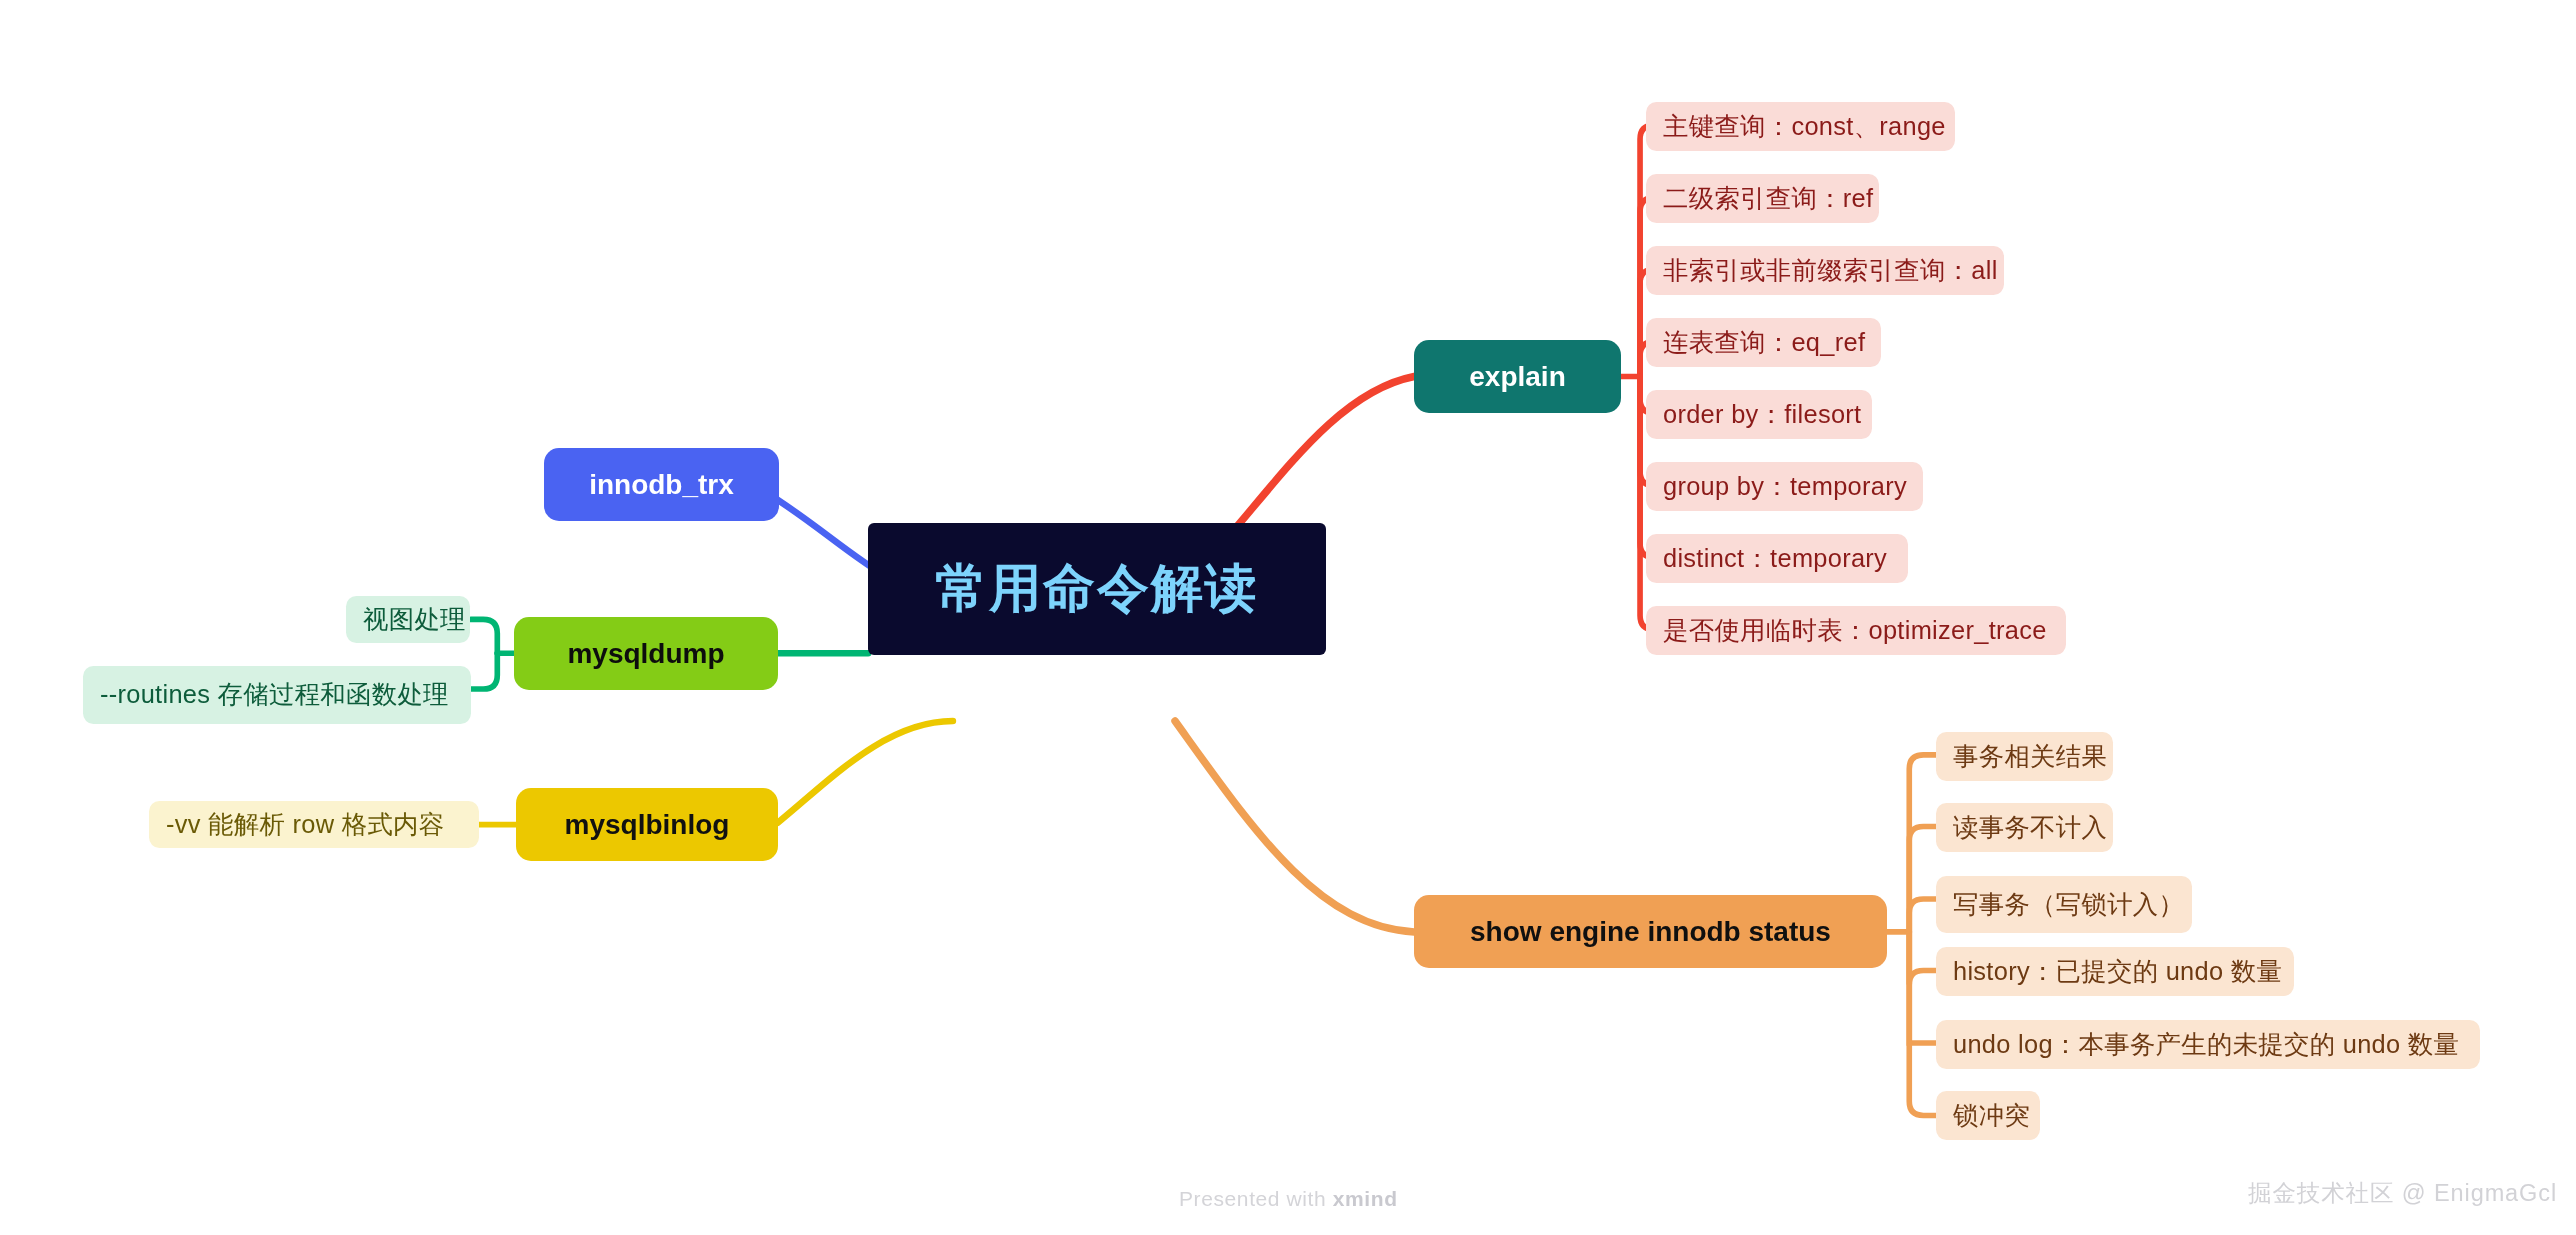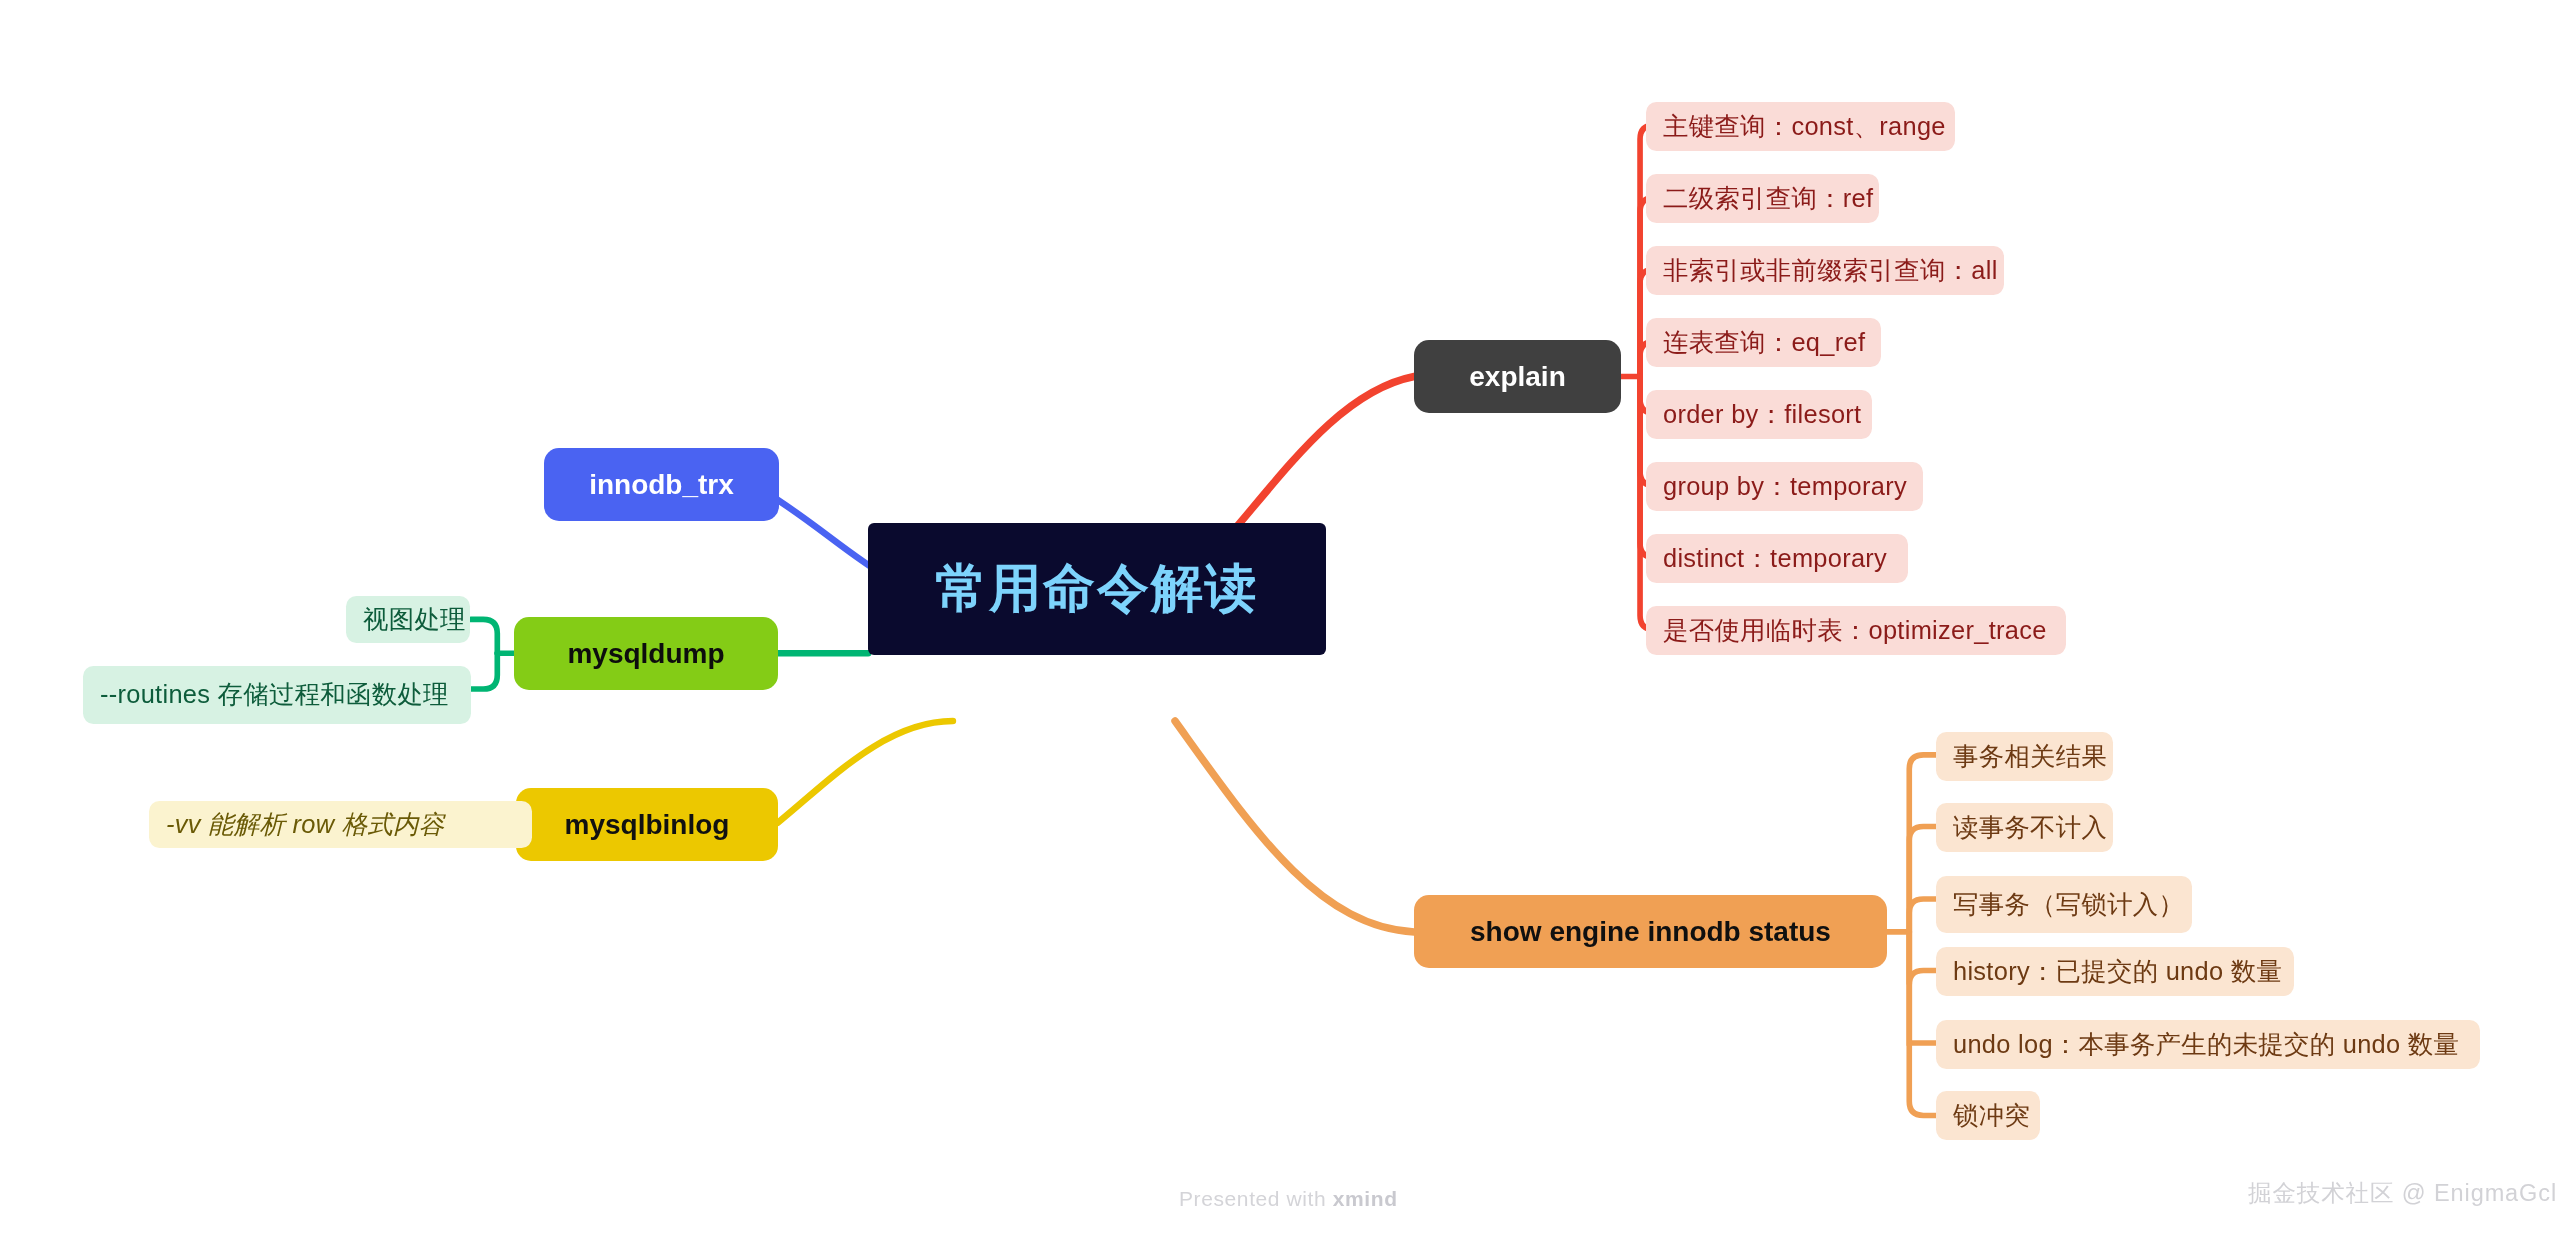--- a/index.html
+++ b/index.html
@@ -50,21 +50,21 @@
   .branch {
     font-size: 28px;
     font-weight: 700;
     padding: 0 24.5px;
     border-radius: 15px;
     justify-content: center;
   }
   .branch.blue   { background: #4a63f2; color: #ffffff; }
   .branch.green  { background: #84cc16; color: #0d0d0d; }
   .branch.yellow { background: #ecc800; color: #111111; }
-  .branch.red    { background: #404040; color: #ffffff; }
+  .branch.red    { background: #0f766e; color: #ffffff; }
   .branch.orange { background: #f0a054; color: #101010; }
 
   
   .leaf {
     font-size: 25.4px;
     font-weight: 400;
     padding: 0 17px;
     border-radius: 10.4px;
     letter-spacing: 0.3px;
   }
@@ -145,21 +145,21 @@
   <div class="node leaf mint" style="left:346px; top:596px; width:124px; height:47px;">
     <span>视图处理</span>
   </div>
   <div class="node leaf mint" style="left:83px; top:666px; width:388px; height:58px;">
     <span>--routines 存储过程和函数处理</span>
   </div>
 
   <div class="node branch yellow" style="left:516px; top:788px; width:262px; height:73px;">
     <span>mysqlbinlog</span>
   </div>
-  <div class="node leaf cream" style="left:149px; top:801px; width:383px; height:47px;font-style:italic;">
+  <div class="node leaf cream" style="left:149px; top:801px; width:330px; height:47px;">
     <span>-vv 能解析 row 格式内容</span>
   </div>
 
   <div class="node branch red" style="left:1414px; top:340px; width:207px; height:73px;">
     <span>explain</span>
   </div>
   <div class="node leaf pink" style="left:1646px; top:102px; width:309px; height:49px;">
     <span>主键查询：const、range</span>
   </div>
   <div class="node leaf pink" style="left:1646px; top:174px; width:233px; height:49px;">

